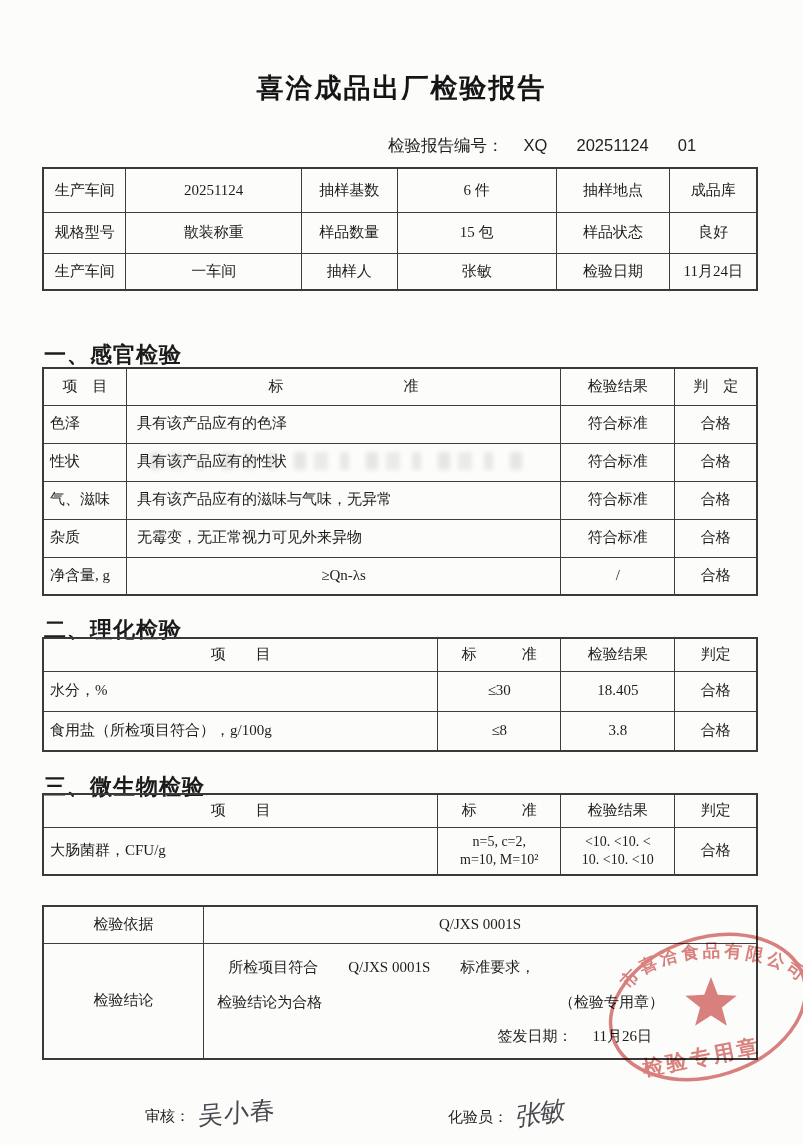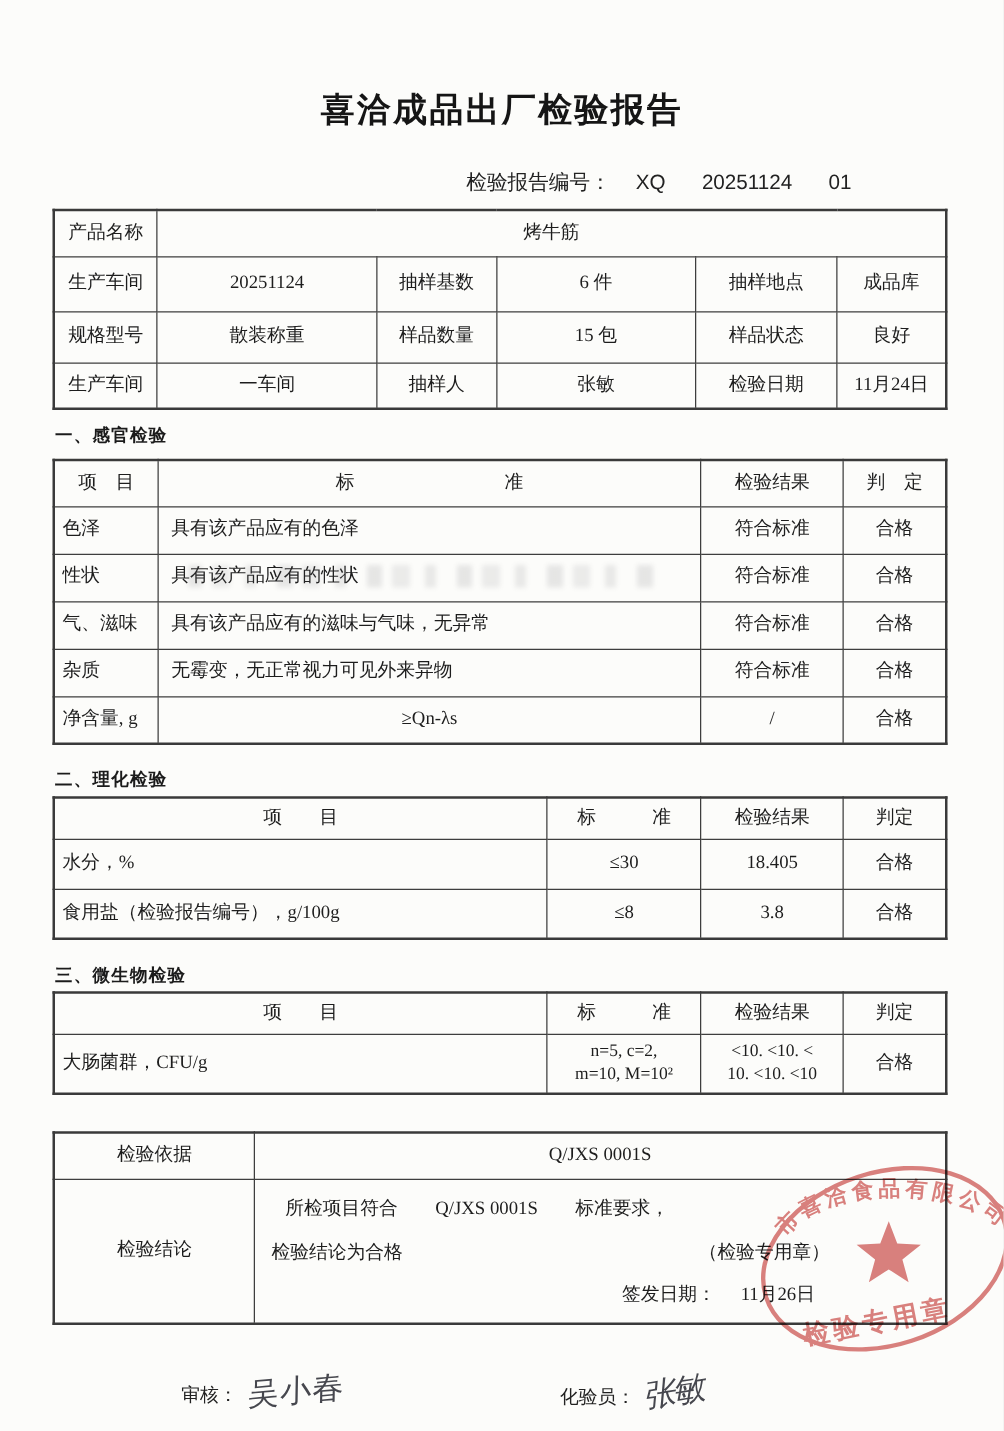--- a/index.html
+++ b/index.html
@@ -9,21 +9,21 @@
     font-family:"Liberation Serif","DejaVu Serif",serif;
     color:#1d1d1d;
     text-decoration:underline;
   }
   .title{
     position:absolute; top:70px; left:0; width:100%; margin:0;
     text-align:center; font-family:"Liberation Sans","DejaVu Sans",sans-serif;
     font-weight:bold; font-size:27px; letter-spacing:2px; color:#151515;
   }
   .report-no{
-    position:absolute; top:135px; left:373px;
+    position:absolute; top:135px; left:388px;
     font-family:"Liberation Sans","DejaVu Sans",sans-serif;
     font-size:16.5px; color:#222;
   }
   .report-no .rn-val{ margin-left:20px; white-space:pre; word-spacing:10px; }
 
   table.t{
     position:absolute; left:42px; width:716px;
     border-collapse:collapse; table-layout:fixed;
     border:2px solid #3a3a3a;
   }
@@ -33,21 +33,21 @@
   }
   .ctr{text-align:center;}
   .lft{text-align:left; padding-left:6px !important;}
   .std{text-align:left; padding-left:10px !important;}
   .stdc{text-align:center;}
   tr.rh37{height:37px;} tr.rh44{height:44px;} tr.rh41{height:41px;}
   tr.rh38{height:38px;} tr.rh33{height:33px;} tr.rh40{height:40px;padding-left:40px;}
   tr.rh49{height:49px;} tr.rh48{height:48px;} tr.rh115{height:115px;}
   .hdr{text-align:center; font-size:15px;}
   .sec-h{
-    position:absolute; left:44px; font-weight:bold; font-size:14px;
+    position:absolute; left:44px; font-weight:bold; font-size:22px;
     letter-spacing:1px; color:#1b1b1b;
   }
   .two-line div{line-height:1.25; font-size:14px; text-align:center;}
   .res{font-size:14px; text-align:center;}
 
   td.conc{ padding:0; }
   .conc-in{ padding:13px 0 11px 9px; }
   .conc-in .c1{ line-height:21px;margin-left:11px; }
   .conc-in .c2{ display:flex; justify-content:space-between; padding-right:88px; margin-top:14px; line-height:21px;}
   .conc-in .c3{ text-align:right; padding-right:100px; margin-top:13px; line-height:21px;}
@@ -85,24 +85,20 @@
   <table class="t" style="top:167px">
     <colgroup>
       <col style="width:11.6%">
         <col style="width:24.6%">
         <col style="width:13.4%">
       <col style="width:22.3%">
         <col style="width:15.9%">
         <col style="width:12.2%">
     </colgroup>
     <tbody>
-        <tr class="rh37">
-      <td class="ctr">产品名称</td>
-      <td class="ctr" colspan="5">烤牛筋</td>
-    </tr>
     <tr class="rh44">
       <td class="ctr">生产车间</td>
       <td class="ctr">20251124</td>
       <td class="ctr">抽样基数</td>
       <td class="ctr">6 件</td>
       <td class="ctr">抽样地点</td>
       <td class="ctr">成品库</td>
     </tr>
     <tr class="rh41">
       <td class="ctr">规格型号</td>
@@ -188,21 +184,21 @@
       <td class="hdr">检验结果</td>
       <td class="hdr">判定</td>
     </tr>
     <tr class="rh40">
       <td class="lft">水分，%</td>
       <td class="ctr">≤30</td>
       <td class="ctr">18.405</td>
       <td class="ctr">合格</td>
     </tr>
     <tr class="rh40">
-      <td class="lft">食用盐（检验报告编号），g/100g</td>
+      <td class="lft">食用盐（所检项目符合），g/100g</td>
       <td class="ctr">≤8</td>
       <td class="ctr">3.8</td>
       <td class="ctr">合格</td>
     </tr>
   </tbody>
     </table>
 
   <div class="sec-h" style="top:772px">三、微生物检验</div>
   <table class="t" style="top:793px">
     <colgroup>

